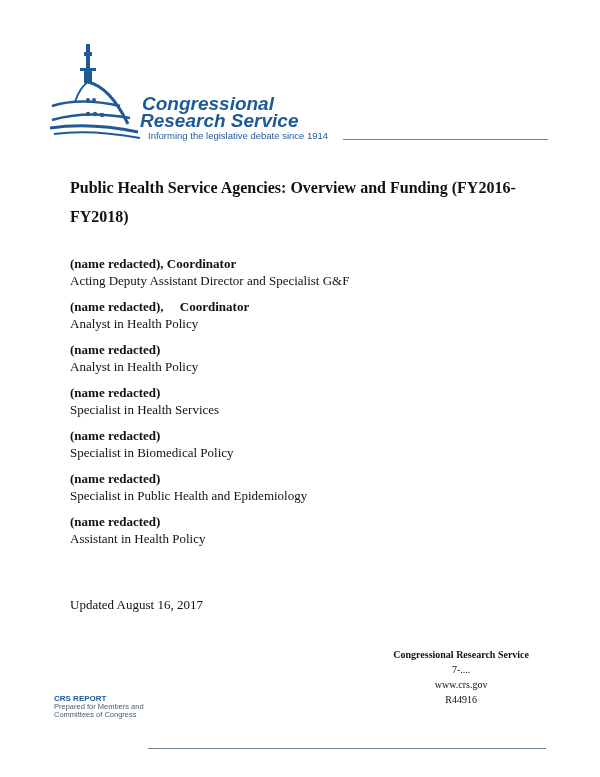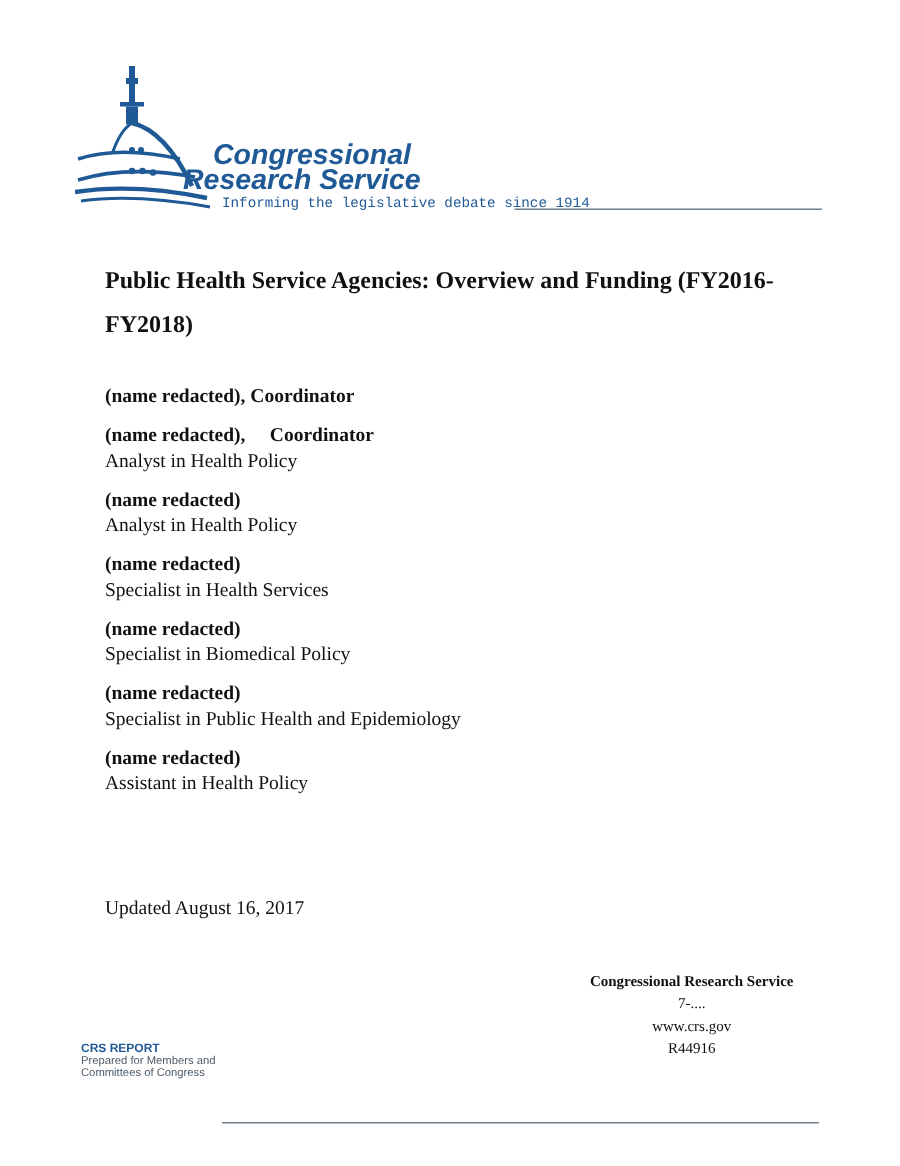--- a/index.html
+++ b/index.html
@@ -1,22 +1,22 @@
 <!DOCTYPE html>
 <html><head>
 <meta charset="utf-8">
 <style>
   html, body { margin: 0; padding: 0; background: #ffffff; }
   body { width: 600px; height: 777px; position: relative; overflow: hidden; font-family: "Liberation Serif", "DejaVu Serif", serif; color: #111; }
   .logo { position: absolute; left: 50px; top: 42px; width: 500px; height: 100px; }
   .logo svg.dome { position: absolute; left: 0; top: 0; }
   .brand-1, .brand-2 { position: absolute; font-family: "Liberation Sans", "DejaVu Sans", sans-serif; font-weight: bold; font-style: italic; color: #1f5a96; font-size: 19px; letter-spacing: 0px; line-height: 18px; }
   .brand-1 { left: 92px; top: 53px; text-align: right; }
-  .brand-2 { left: 72px; top: 70px; }
-  .tagline { position: absolute; left: 98px; top: 88px; font-family: Liberation Mono, monospace; font-size: 9.5px; color: #1f5a96; white-space: nowrap; }
+  .brand-2 { left: 90px; top: 70px; }
+  .tagline { position: absolute; left: 98px; top: 88px; font-family: Liberation Sans, sans-serif; font-size: 9.5px; color: #1f5a96; white-space: nowrap; }
   .tagline-rule { position: absolute; left: 293px; top: 97px; width: 205px; height: 1px; background: #6f7f8c; }
   .title { position: absolute; left: 70px; top: 173px; width: 480px; font-weight: bold; font-size: 16px; line-height: 29px; margin: 0; }
   .authors { position: absolute; left: 70px; top: 256px; width: 470px; }
   .author { margin-bottom: 10px; }
   .author .name { font-weight: bold; font-size: 13px; line-height: 16px; white-space: pre; }
   .author .role { font-size: 13px; line-height: 17px; }
   .updated { position: absolute; left: 70px; top: 597px; font-size: 13px; }
   .crs-block { position: absolute; right: 71px; top: 647px; text-align: center; font-size: 10px; line-height: 15px; }
   .crs-block .org { font-weight: bold; font-size: 10px; }
   .footer { position: absolute; left: 54px; top: 695px; font-family: "Liberation Sans", "DejaVu Sans", sans-serif; font-size: 7.5px; line-height: 8px; color: #4a5a68; }
@@ -51,20 +51,21 @@
   <div class="brand-2">Research Service</div>
   <div class="tagline">Informing the legislative debate since 1914</div>
   <div class="tagline-rule"></div>
 </div>
 
 <h1 class="title">Public Health Service Agencies: Overview and Funding (FY2016-FY2018)</h1>
 
 <div class="authors">
   <div class="author">
     <div class="name">(name redacted), Coordinator</div>
+    <div class="role">Acting Deputy Assistant Director and Specialist G&amp;F</div>
   </div>
   <div class="author">
     <div class="name">(name redacted),     Coordinator</div>
     <div class="role">Analyst in Health Policy</div>
   </div>
   <div class="author">
     <div class="name">(name redacted)</div>
     <div class="role">Analyst in Health Policy</div>
   </div>
   <div class="author">

